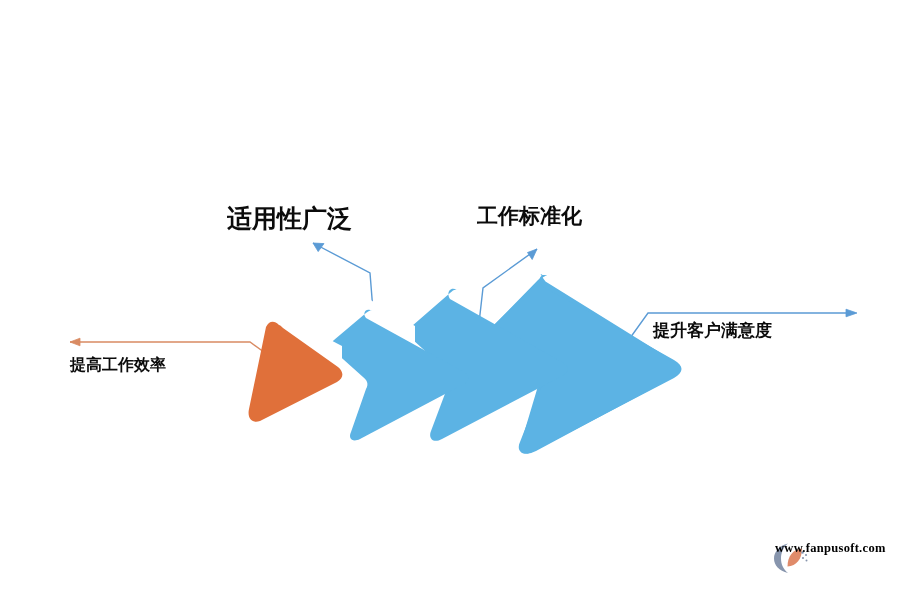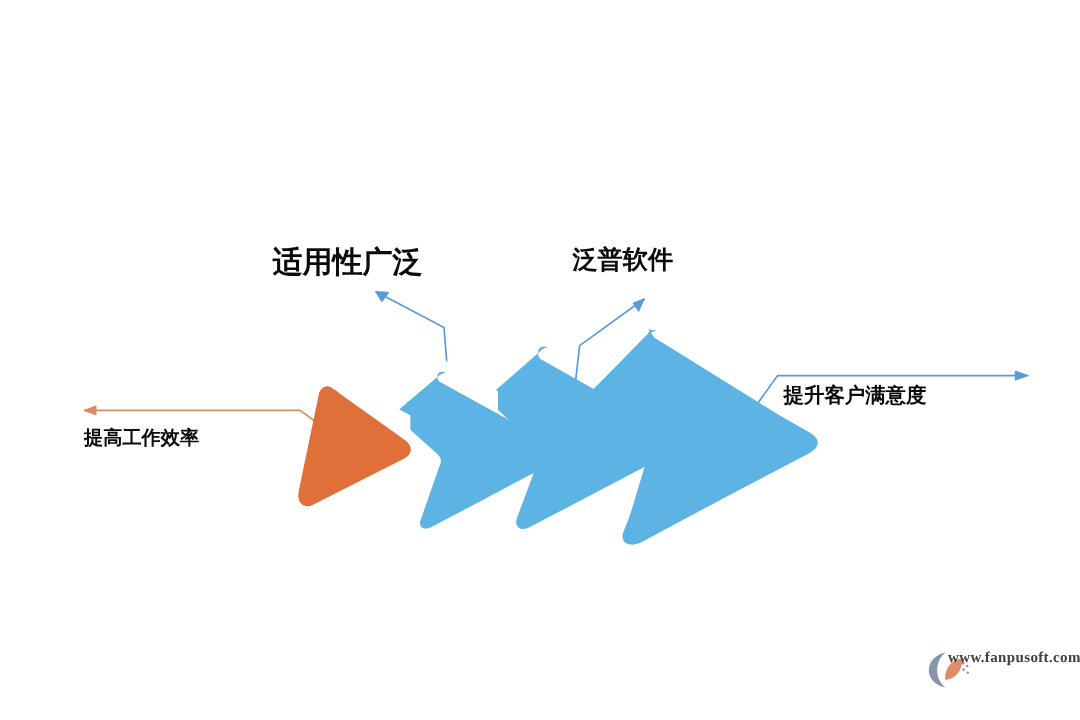--- a/index.html
+++ b/index.html
@@ -66,26 +66,26 @@
     font-size: 22px;
     font-weight: bold;
     color: #8795ad;
     letter-spacing: 0px;
     font-family: "DejaVu Sans", "Liberation Sans", sans-serif;
     line-height: 1;
     margin-left: 3px;
   }
   #brand-url {
     font-size: 12.5px;
-    color: #404040;
+    color: #000000;
     font-family: "Liberation Serif", "DejaVu Serif", serif;
     font-weight: bold;
     letter-spacing: 0.3px;
     margin-top: 3px;
-    margin-left: 18px;
+    margin-left: 3px;
   }
 </style>
 </head>
 <body>
 
 <svg id="diagram-canvas" viewBox="0 0 900 600" xmlns="http://www.w3.org/2000/svg">
 
   <g>
     <path d="M 275 360 L 250 342 L 70 342" fill="none" stroke="#D98B63" stroke-width="1.4"></path>
     <path d="M 70 342 L 80 338.2 L 80 345.8 Z" fill="#D98B63" stroke="#D98B63" stroke-width="0.8"></path>
@@ -184,19 +184,19 @@
     <circle cx="32" cy="13" r="1.1" fill="#8795ad"></circle>
     <circle cx="29" cy="16" r="1.1" fill="#8795ad"></circle>
     <circle cx="32.5" cy="18.5" r="1" fill="#8795ad"></circle>
   </g>
 </svg>
 
 <div class="dgm-label" id="label-efficiency">提高工作效率</div>
 
 <div class="dgm-label" id="label-applicability">适用性广泛</div>
 
-<div class="dgm-label" id="label-standardization">泛普软件</div>
+<div class="dgm-label" id="label-standardization">工作标准化</div>
 
 <div class="dgm-label" id="label-satisfaction">提升客户满意度</div>
 
 <div id="brand-watermark">
   <div id="brand-url">www.fanpusoft.com</div>
 </div>
 
 </body></html>

